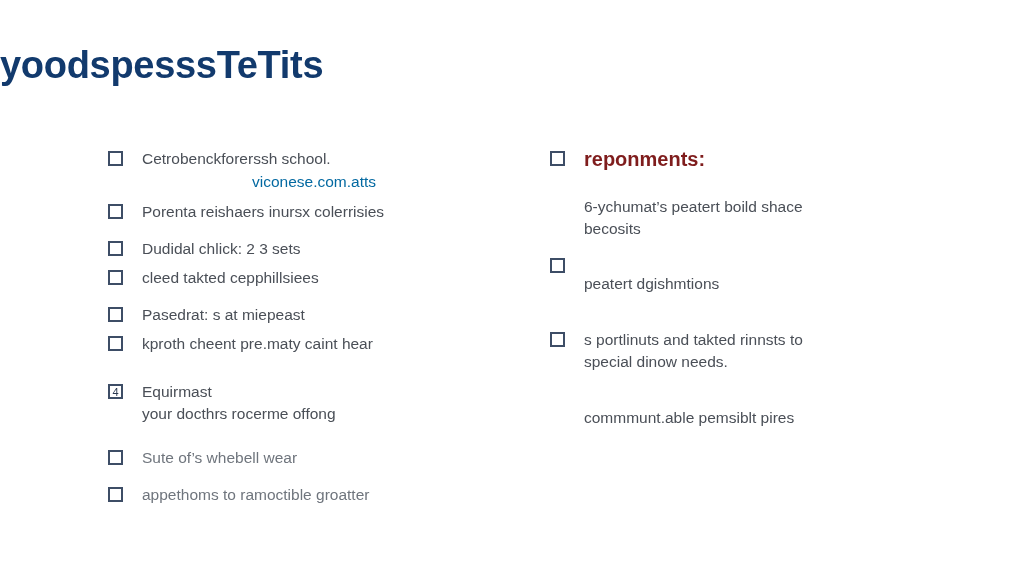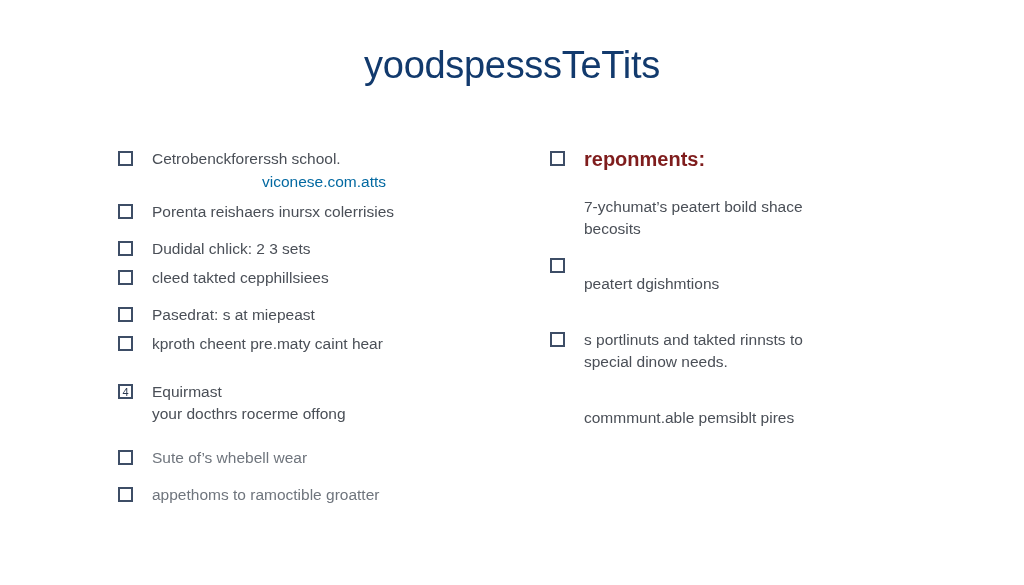--- a/index.html
+++ b/index.html
@@ -22,40 +22,40 @@
     background: #ffffff;
     box-sizing: border-box;
   }
 
   
   .title {
     position: absolute;
     left: 0;
     top: 44px;
     width: 1024px;
-    text-align: center;
+    text-align: left;
     font-size: 38px;
-    font-weight: normal;
+    font-weight: bold;
     letter-spacing: -0.3px;
     color: #123a6d;
     white-space: nowrap;
   }
 
   
   .columns {
     position: absolute;
     left: 0;
     top: 148px;
     width: 1024px;
   }
   .col {
     position: absolute;
     top: 0;
   }
-  .col-left  { left: 118px;  width: 400px; }
+  .col-left  { left: 108px;  width: 400px; }
   .col-right { left: 550px;  width: 370px; }
 
   
   .row {
     position: relative;
     display: flex;
     align-items: flex-start;
   }
 
   
@@ -207,21 +207,21 @@
 
       <div class="row">
         <div class="cb"></div>
         <div class="txt bold-navy">reponments:</div>
       </div>
 
       <div class="gap-lg"></div>
 
       <div class="row">
         <div class="cb-spacer"></div>
-        <div class="txt">7-ychumat’s peatert boild shace</div>
+        <div class="txt">6-ychumat’s peatert boild shace</div>
       </div>
       <div class="row">
         <div class="cb-spacer"></div>
         <div class="txt">becosits</div>
       </div>
 
       <div class="gap-md"></div>
 
       <div class="row">
         <div class="cb"></div>

